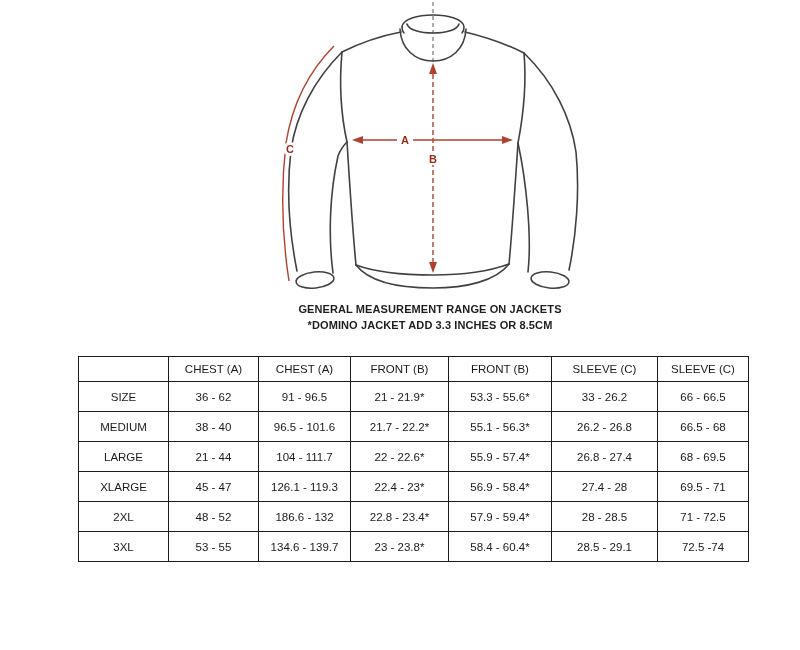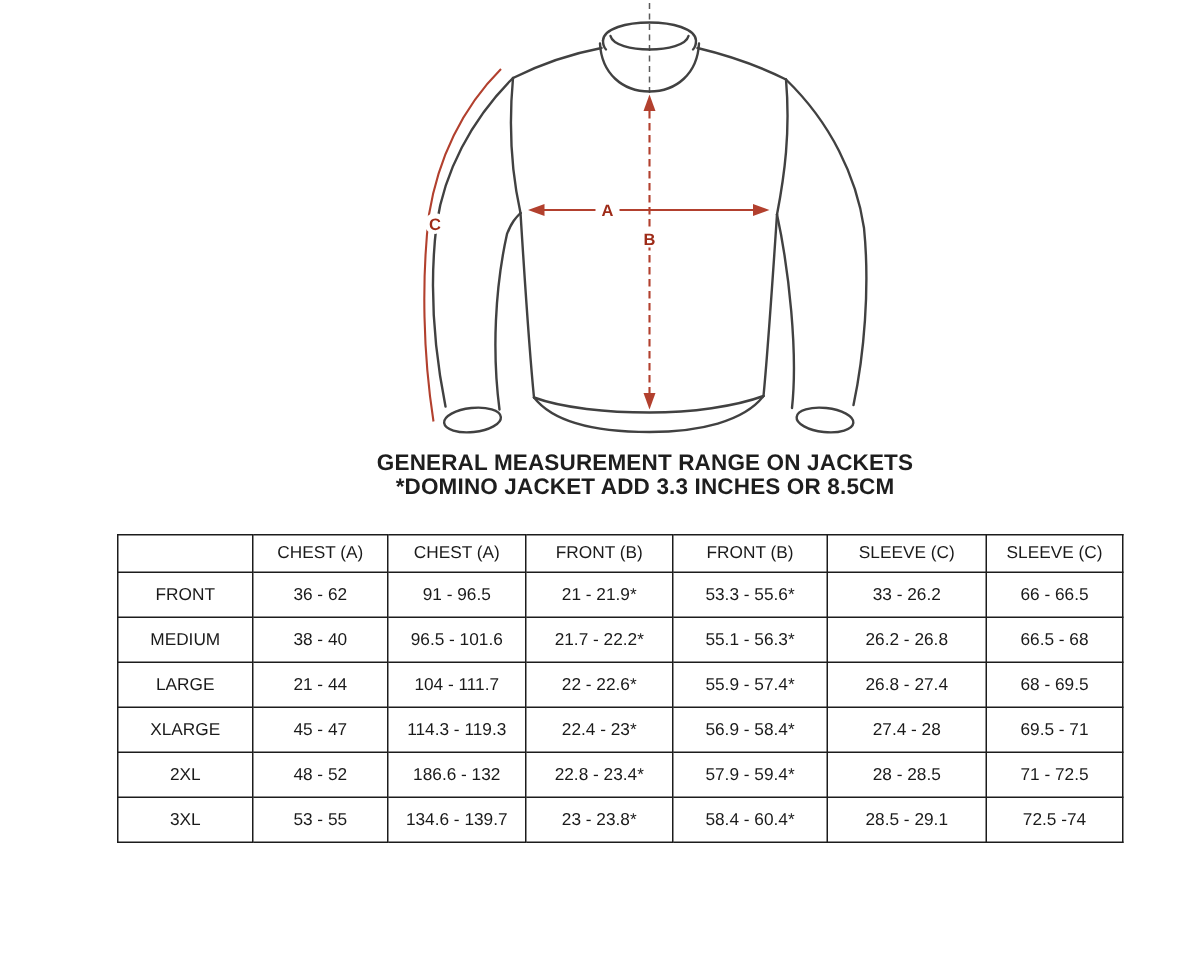--- a/index.html
+++ b/index.html
@@ -22,21 +22,21 @@
     width: 330px;
     height: 300px;
   }
   .caption {
     position: absolute;
     left: 180px;
     top: 301px;
     width: 500px;
     text-align: center;
     color: #1e1e1e;
-    font-size: 15px;
+    font-size: 11px;
     font-weight: 600;
     line-height: 16px;
     letter-spacing: 0.1px;
   }
   .chart {
     position: absolute;
     left: 78px;
     top: 356px;
     width: 670px;
     border-collapse: collapse;
@@ -151,21 +151,21 @@
         <td>CHEST (A)</td>
         <td>CHEST (A)</td>
         <td>FRONT (B)</td>
         <td>FRONT (B)</td>
         <td>SLEEVE (C)</td>
         <td>SLEEVE (C)</td>
       </tr>
     </thead>
     <tbody>
       <tr>
-        <td>FRONT</td>
+        <td>SIZE</td>
         <td>36 - 62</td>
         <td>91 - 96.5</td>
         <td>21 - 21.9*</td>
         <td>53.3 - 55.6*</td>
         <td>33 - 26.2</td>
         <td>66 - 66.5</td>
       </tr>
       <tr>
         <td>MEDIUM</td>
         <td>38 - 40</td>
@@ -180,21 +180,21 @@
         <td>21 - 44</td>
         <td>104 - 111.7</td>
         <td>22 - 22.6*</td>
         <td>55.9 - 57.4*</td>
         <td>26.8 - 27.4</td>
         <td>68 - 69.5</td>
       </tr>
       <tr>
         <td>XLARGE</td>
         <td>45 - 47</td>
-        <td>114.3 - 119.3</td>
+        <td>126.1 - 119.3</td>
         <td>22.4 - 23*</td>
         <td>56.9 - 58.4*</td>
         <td>27.4 - 28</td>
         <td>69.5 - 71</td>
       </tr>
       <tr>
         <td>2XL</td>
         <td>48 - 52</td>
         <td>186.6 - 132</td>
         <td>22.8 - 23.4*</td>

